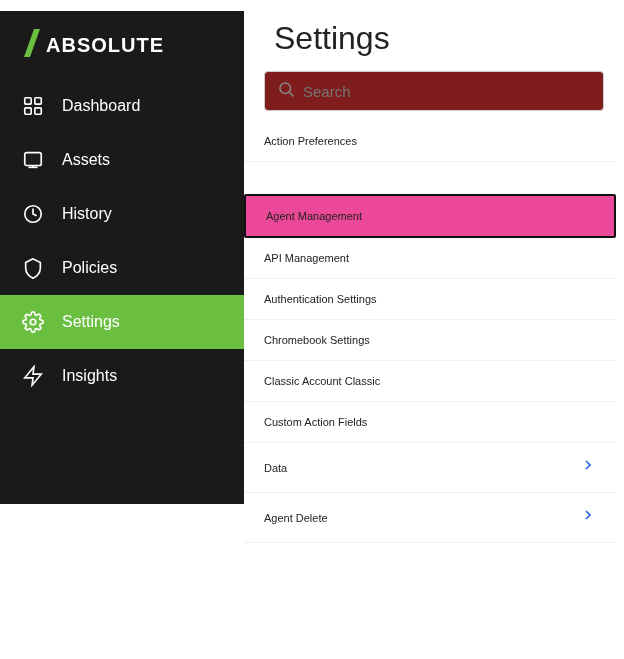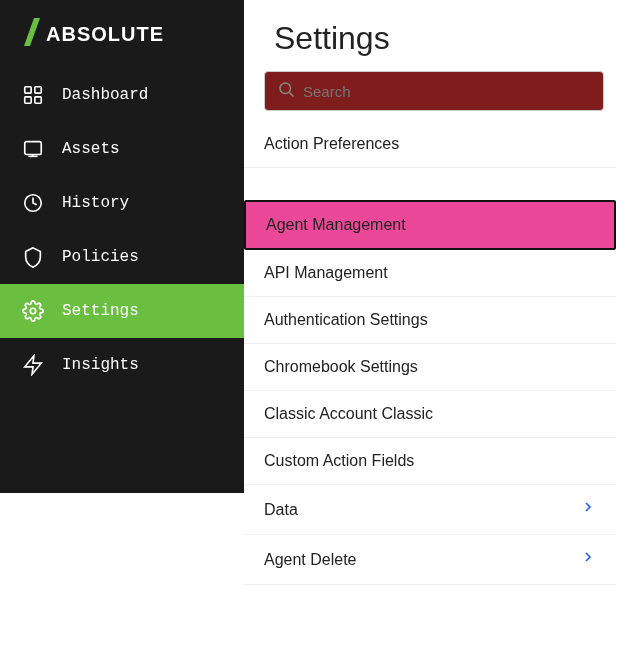--- a/index.html
+++ b/index.html
@@ -13,20 +13,21 @@
     }
 
     
     .sidebar {
       width: 244px;
       min-width: 244px;
       background: #1a1a1a;
       display: flex;
       flex-direction: column;
       height: 493px;
+      margin-top: 11px;
     }
 
     .logo-area {
       padding: 18px 20px 18px 20px;
       display: flex;
       align-items: center;
       gap: 4px;
     }
 
     .logo-icon {
@@ -41,21 +42,20 @@
       color: #ffffff;
       font-weight: 700;
       font-size: 20px;
       letter-spacing: 1px;
     }
 
     .nav-items {
       display: flex;
       flex-direction: column;
       flex: 1;
-      font-family: Liberation Mono, monospace;
     }
 
     .nav-item {
       display: flex;
       align-items: center;
       gap: 16px;
       padding: 14px 20px;
       color: #ffffff;
       cursor: pointer;
       font-size: 16px;
@@ -151,21 +151,21 @@
     .menu-list::-webkit-scrollbar-thumb {
       background: #cccccc;
       border-radius: 4px;
     }
 
     .menu-item {
       display: flex;
       align-items: center;
       justify-content: space-between;
       padding: 14px 20px;
-      font-size: 16px;
+      font-size: 11px;
       color: #222;
       cursor: pointer;
       border-bottom: 1px solid #f0f0f0;
     }
 
     .menu-item.selected {
       border: 2px solid #111;
       border-radius: 2px;
       background: #ec4899;
       font-weight: 500;

